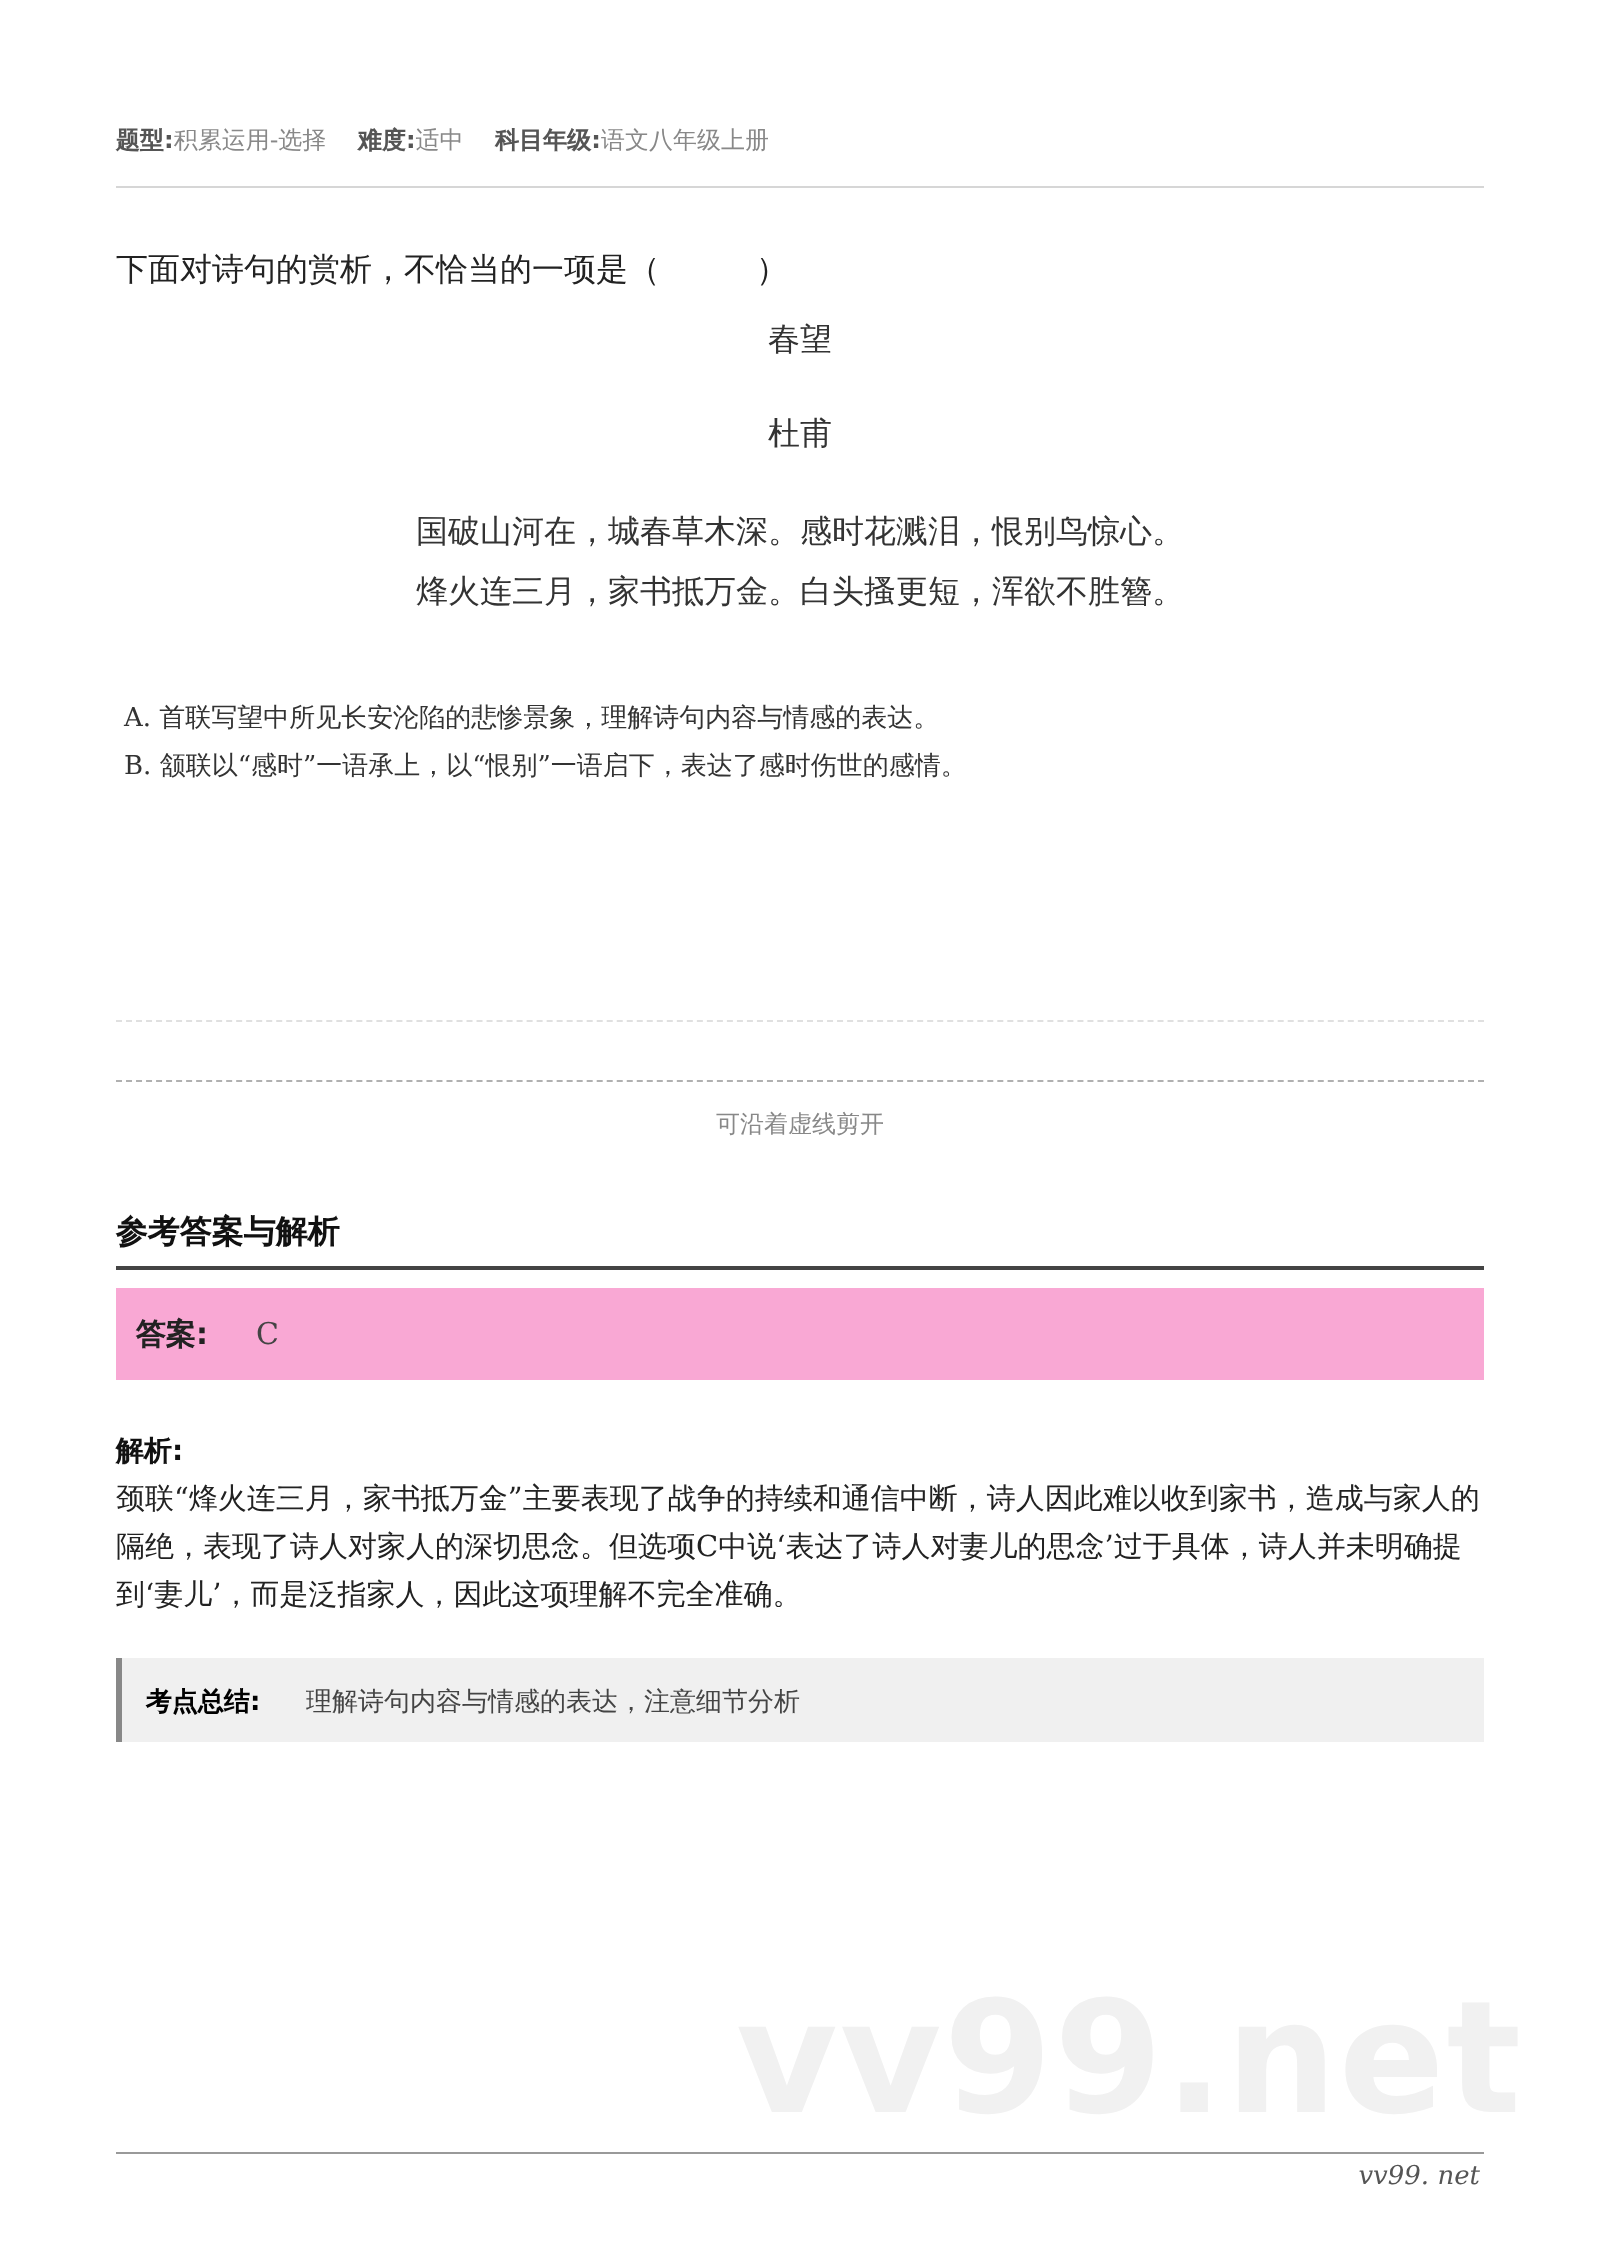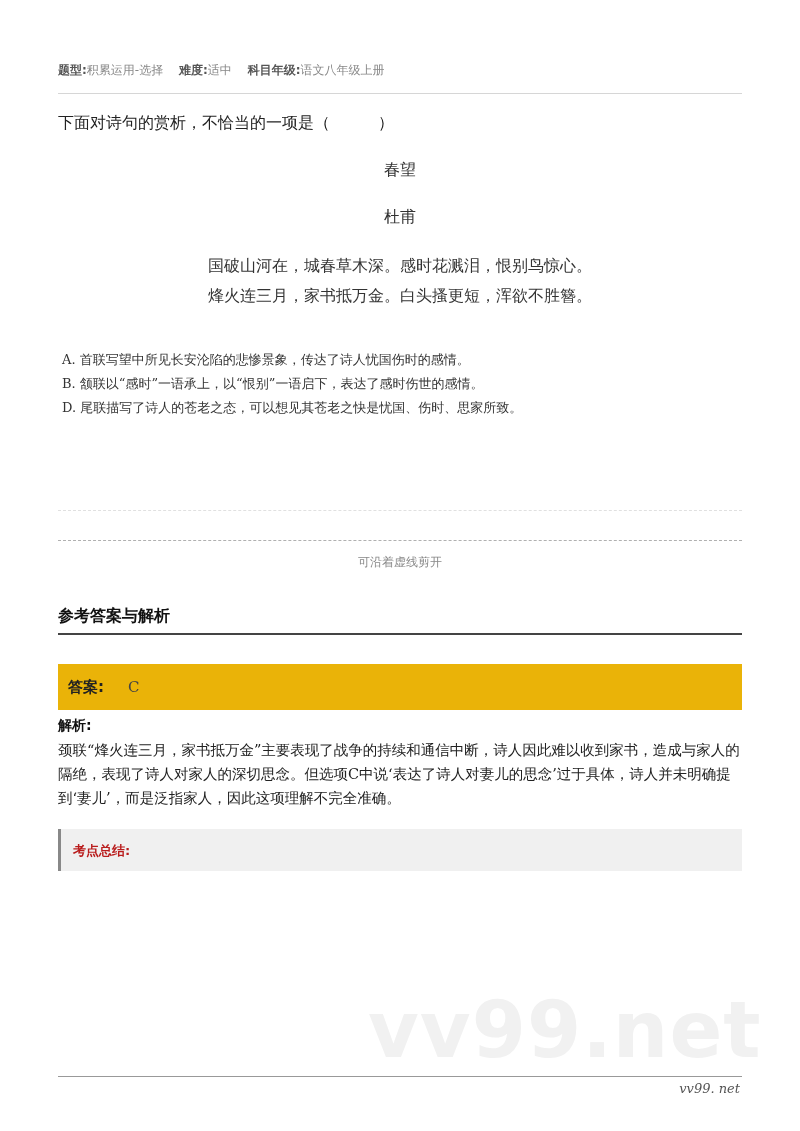--- a/index.html
+++ b/index.html
@@ -4,47 +4,47 @@
 <style>
   * { margin: 0; padding: 0; box-sizing: border-box; }
   html, body { width: 800px; height: 1131px; background: #ffffff; overflow: hidden; }
   body { position: relative; font-family: "DejaVu Serif", "Liberation Serif", serif; color: #222; }
 
   .meta-bar { position: absolute; left: 58px; top: 62px; font-size: 12px; color: #888; font-family: "DejaVu Sans", "Liberation Sans", sans-serif; }
   .meta-bar b { color: #555; font-weight: bold; }
   .meta-bar span { margin-right: 6px; }
   .meta-divider { position: absolute; left: 58px; top: 93px; width: 684px; height: 1px; background: #d6d6d6; }
 
-  .question-stem { position: absolute; left: 58px; top: 113px; font-size: 16px; color: #222; }
+  .question-stem { position: absolute; left: 58px; top: 125px; font-size: 16px; color: #222; }
   .poem { position: absolute; left: 58px; width: 684px; text-align: center; font-size: 16px; color: #333; }
   .poem-title { top: 160px; }
   .poem-author { top: 207px; }
   .poem-line1 { top: 256px; }
   .poem-line2 { top: 286px; }
 
   .options { position: absolute; left: 62px; top: 348px; font-size: 13px; color: #333; line-height: 24px; }
   .option { white-space: nowrap; }
 
   .dash-line { position: absolute; left: 58px; width: 684px; height: 0; }
   .dash-line.light { top: 510px; border-top: 1px dashed #e0e0e0; }
   .dash-line.dark { top: 540px; border-top: 1px dashed #b0b0b0; }
   .cut-hint { position: absolute; left: 0; width: 800px; top: 554px; text-align: center; font-size: 12px; color: #888; }
 
   .answer-heading { position: absolute; left: 58px; top: 606px; font-size: 16px; font-weight: bold; color: #111; font-family: "DejaVu Sans", "Liberation Sans", sans-serif; }
   .answer-heading-rule { position: absolute; left: 58px; top: 633px; width: 684px; height: 2px; background: #444; }
 
-  .answer-box { position: absolute; left: 58px; top: 664px; width: 684px; height: 46px; background: #eab308; text-decoration: underline; }
+  .answer-box { position: absolute; left: 58px; top: 644px; width: 684px; height: 46px; background: #f9a8d4; text-decoration: underline; }
   .answer-label { position: absolute; left: 10px; top: 14px; font-size: 15px; font-weight: bold; color: #222; font-family: "DejaVu Sans", "Liberation Sans", sans-serif; }
   .answer-value { position: absolute; left: 70px; top: 14px; font-size: 15px; color: #444; }
 
   .analysis-label { position: absolute; left: 58px; top: 717px; font-size: 14px; font-weight: bold; color: #111; font-family: "DejaVu Sans", "Liberation Sans", sans-serif; }
   .analysis-text { position: absolute; left: 58px; top: 738px; width: 690px; font-size: 14.5px; line-height: 24px; color: #222; }
 
   .summary-box { position: absolute; left: 58px; top: 829px; width: 684px; height: 42px; background: #f0f0f0; border-left: 3px solid #888; }
-  .summary-label { position: absolute; left: 12px; top: 13px; font-size: 13px; font-weight: bold; color: #b91c1c; font-family: "DejaVu Sans", "Liberation Sans", sans-serif; }
+  .summary-label { position: absolute; left: 12px; top: 13px; font-size: 13px; font-weight: bold; color: #000000; font-family: "DejaVu Sans", "Liberation Sans", sans-serif; }
   .summary-text { position: absolute; left: 92px; top: 13px; font-size: 13px; color: #444; }
 
   .watermark { position: absolute; left: 368px; top: 985px; font-size: 78px; font-weight: bold; color: #f1f1f1; font-family: "DejaVu Sans", "Liberation Sans", sans-serif; letter-spacing: 1px; }
 
   .footer-rule { position: absolute; left: 58px; top: 1076px; width: 684px; height: 1px; background: #999; }
   .footer-text { position: absolute; right: 60px; top: 1081px; font-size: 13px; font-style: italic; color: #555; }
 </style>
 </head>
 <body>
 
@@ -56,40 +56,40 @@
 <div class="meta-divider"></div>
 
 <div class="question-stem">下面对诗句的赏析，不恰当的一项是（　　　）</div>
 
 <div class="poem poem-title">春望</div>
 <div class="poem poem-author">杜甫</div>
 <div class="poem poem-line1">国破山河在，城春草木深。感时花溅泪，恨别鸟惊心。</div>
 <div class="poem poem-line2">烽火连三月，家书抵万金。白头搔更短，浑欲不胜簪。</div>
 
 <div class="options">
-  <div class="option">A. 首联写望中所见长安沦陷的悲惨景象，传达了诗人忧国伤时的感情。</div>
+  <div class="option">A. 首联写望中所见长安沦陷的悲惨景象，理解诗句内容与情感的表达。</div>
   <div class="option">B. 颔联以“感时”一语承上，以“恨别”一语启下，表达了感时伤世的感情。</div>
-  <div class="option">D. 尾联描写了诗人的苍老之态，可以想见其苍老之快是忧国、伤时、思家所致。</div>
 </div>
 
 <div class="dash-line light"></div>
 <div class="dash-line dark"></div>
 <div class="cut-hint">可沿着虚线剪开</div>
 
 <div class="answer-heading">参考答案与解析</div>
 <div class="answer-heading-rule"></div>
 
 <div class="answer-box">
   <span class="answer-label">答案:</span>
   <span class="answer-value">C</span>
 </div>
 
 <div class="analysis-label">解析:</div>
 <div class="analysis-text">颈联“烽火连三月，家书抵万金”主要表现了战争的持续和通信中断，诗人因此难以收到家书，造成与家人的隔绝，表现了诗人对家人的深切思念。但选项C中说‘表达了诗人对妻儿的思念’过于具体，诗人并未明确提到‘妻儿’，而是泛指家人，因此这项理解不完全准确。</div>
 
 <div class="summary-box">
   <span class="summary-label">考点总结:</span>
+  <span class="summary-text">理解诗句内容与情感的表达，注意细节分析</span>
 </div>
 
 <div class="watermark">vv99.net</div>
 
 <div class="footer-rule"></div>
 <div class="footer-text">vv99. net</div>
 
 </body></html>

